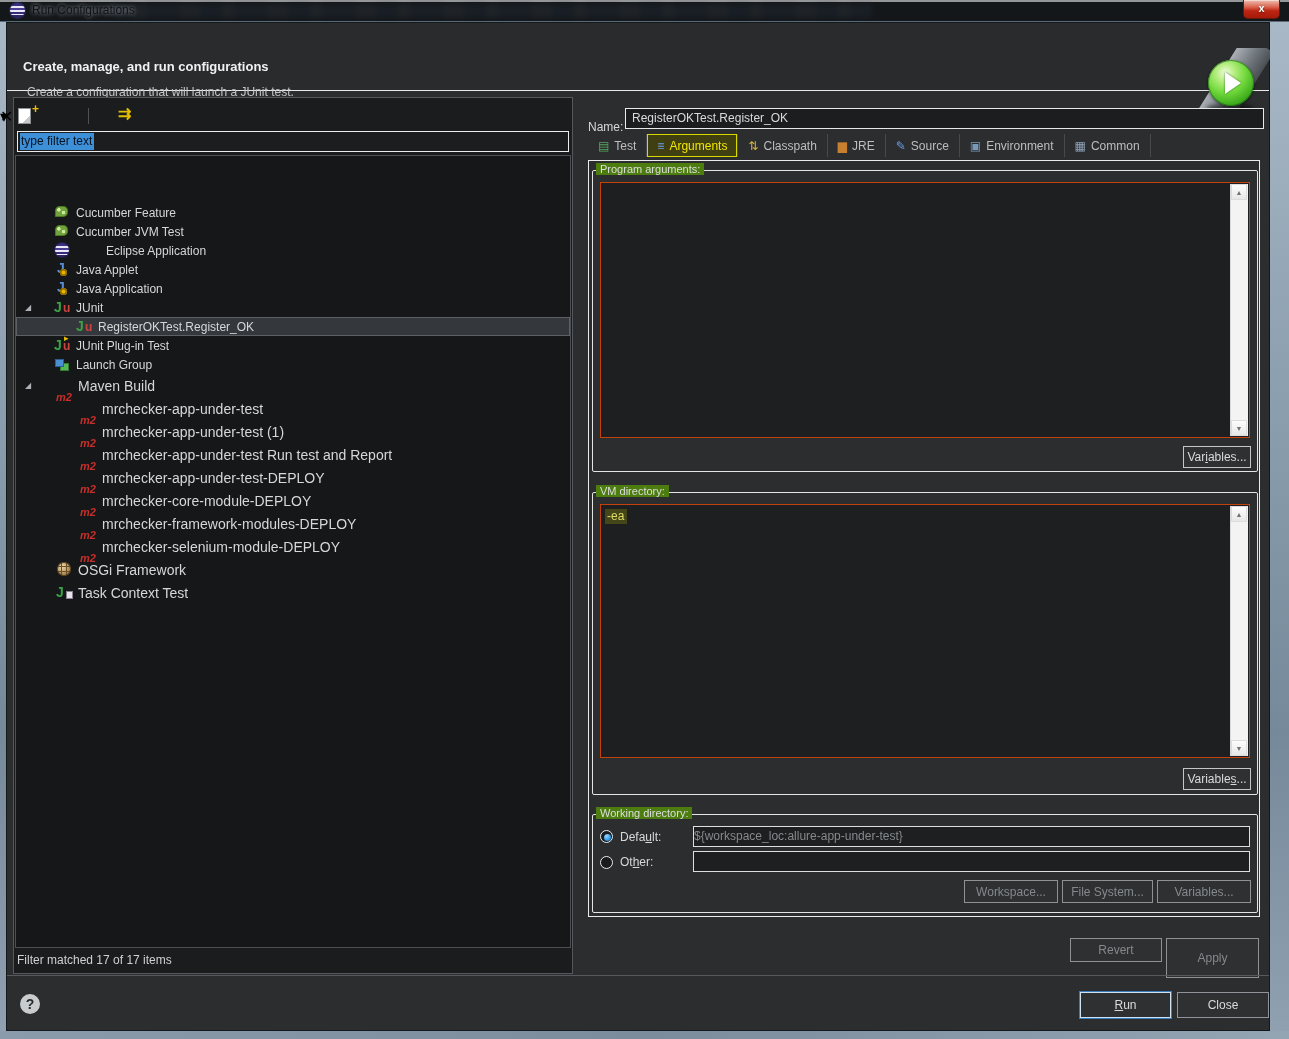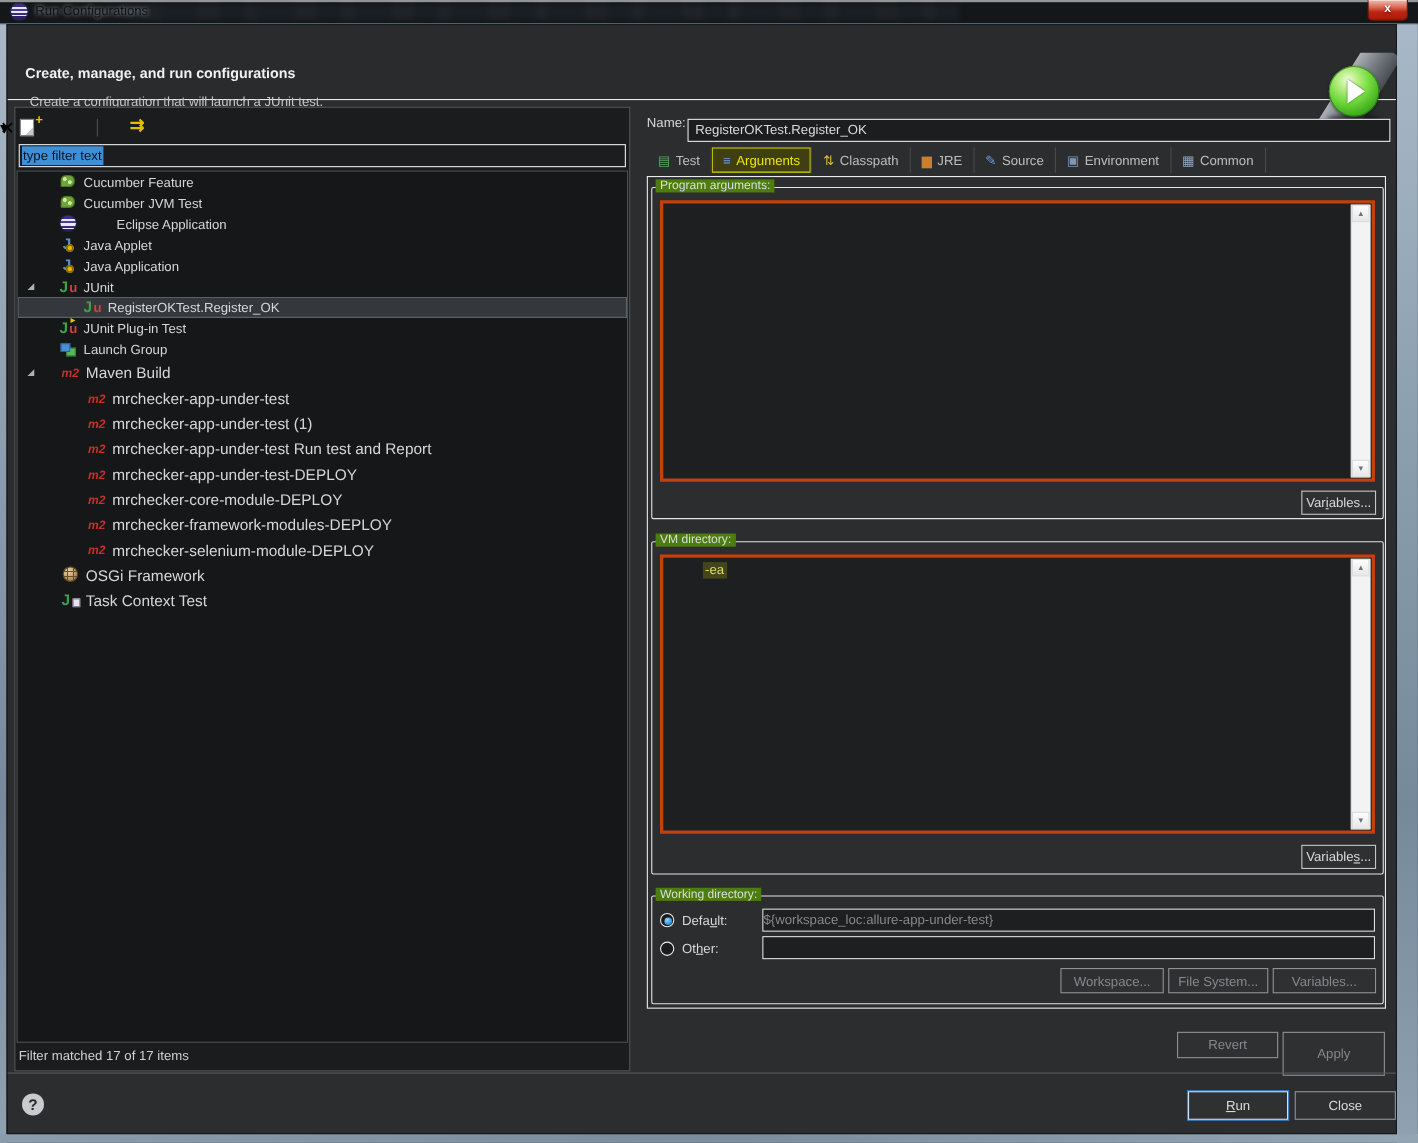--- a/index.html
+++ b/index.html
@@ -81,47 +81,47 @@
     background:linear-gradient(180deg,#3a2f80 0 3px,#ece8f8 3px 5px,#4a3d96 5px 7px,#ece8f8 7px 9px,#372c7a 9px 11px,#ece8f8 11px 12px,#2e2466 12px 14px);
     box-shadow:0 0 0 1px #241d52;}
   .ic-gradle:before{content:"";position:absolute;left:0;top:2px;width:15px;height:10px;border-radius:7px 7px 2px 4px;
     background:linear-gradient(180deg,#9aa0a6,#5d6368);}
   .ic-java .J{left:3px;top:-2px;color:#5b8dd6;font-weight:bold;font-size:14px;}
   .ic-java .gear{left:6px;top:7px;width:7px;height:7px;border-radius:50%;background:#e8b400;box-shadow:inset 0 0 0 1.5px #8a6a00;}
   .jA{left:0;top:-1px;color:#3da148;font-weight:bold;font-size:14px;}
   .jB{left:9px;top:1px;color:#cc4440;font-weight:bold;font-size:12px;}
   .plug{left:10px;top:-5px;color:#e8c000;font-size:9px;}
   .doc{left:10px;top:6px;width:7px;height:8px;background:#eae2ee;box-shadow:inset 0 0 0 1px #8a8292;}
-  .m2x{left:0;top:3px;color:#c62f2a;font-weight:bold;font-style:italic !important;font-size:11px;}
+  .m2x{left:0;top:13px;color:#c62f2a;font-weight:bold;font-style:italic !important;font-size:11px;}
   .lgA{left:1px;top:2px;width:9px;height:8px;background:#4a8fd4;box-shadow:inset 0 0 0 1px #2a5f94;}
   .lgB{left:6px;top:6px;width:9px;height:8px;background:#58b858;box-shadow:inset 0 0 0 1px #2f7f2f;}
   .ic-osgi:before{content:"";position:absolute;left:1px;top:0;width:14px;height:14px;border-radius:50%;
     background:linear-gradient(90deg,transparent 0 4px,#6a4f28 4px 5px,transparent 5px 9px,#6a4f28 9px 10px,transparent 10px),
                linear-gradient(180deg,transparent 0 4px,#6a4f28 4px 5px,transparent 5px 9px,#6a4f28 9px 10px,transparent 10px),
                radial-gradient(circle at 35% 30%,#ecd9ae,#b08d57 60%,#7c5e30);
     box-shadow:inset 0 0 0 1px #5e4522;}
 
   .tree-status{left:17px;top:953px;font-size:12px;color:#ced1d3;}
 
   
-  .name-label{left:588px;top:104px;font-size:12px;color:#d6d8da;}
+  .name-label{left:588px;top:120px;font-size:12px;color:#d6d8da;}
   .name-field{left:625px;top:108px;width:639px;height:21px;background:#1b1d1f;border:1px solid #e9e9e9;
     color:#d8dadc;font-size:12px;line-height:19px;padding-left:6px;cursor:text;}
 
   .tabs{left:588px;top:134px;height:23px;display:flex;}
   .tab{display:flex;align-items:center;gap:5px;padding:0 10px;font-size:12px;color:#bcbec0;
     border-right:1px solid #46494d;cursor:pointer;height:23px;box-sizing:border-box;}
   .tab .tico{font-size:12px;line-height:12px;}
   .tab.sel{background:#3f3f12;box-shadow:inset 0 0 0 1px #d8d800;color:#f0e600;}
 
   .content-panel{left:588px;top:160px;width:672px;height:757px;border:1px solid #ececec;background:#2b2d2f;}
 
   .fs{border:1px solid #e4e4e4;border-radius:2px;}
   .fs-legend{font-size:11px;color:#dcdee0;background:#4d7c0f;padding:0 4px;z-index:3;}
-  .ta{background:#1d1f21;border:3px solid #c2410c;cursor:text;font-size:12px;color:#d6d8da;padding-left:32px;}
+  .ta{background:#1d1f21;border:1px solid #c2410c;cursor:text;font-size:12px;color:#d6d8da;}
   .vscroll{position:absolute;top:1px;right:1px;bottom:1px;width:17px;background:#f3f3f3;border-left:1px solid #dadada;cursor:pointer;}
   .sb-btn{position:absolute;left:0;width:16px;height:16px;background:linear-gradient(180deg,#fdfdfd,#e7e7e7);
     color:#6f7377;font-size:7px;text-align:center;line-height:16px;border:1px solid #dcdcdc;box-sizing:border-box;}
   .sb-up{top:0;}.sb-dn{bottom:0;}
   .vm-sel{display:inline-block;margin:4px 0 0 4px;padding:0 3px 1px 2px;background:#45451a;color:#dcdc66;font-size:12px;}
 
   .btn{background:#2e3032;border:1px solid #c3c7cb;color:#d8dadc;font-size:12px;text-align:right;cursor:pointer;
     font-family:"Liberation Sans",sans-serif;display:flex;align-items:center;justify-content:center;}
   .btn.disabled{border-color:#8e9296;color:#85898d;cursor:default;}
   .btn u{text-decoration:underline;}
@@ -179,21 +179,21 @@
       <div class="abs tb tb-delete"><i class="bin">✕</i></div>
       <div class="abs tb tb-collapse"><i class="b2"></i><i class="b1"></i><i class="mn"></i></div>
       <div class="abs tb tb-filter">⇉</div>
       <div class="abs tb tb-dropdown">▾</div>
       <div class="abs tb-sep"></div>
     </div>
   <div class="abs filter-field">
     <span class="filter-sel">type filter text</span>
   </div>
   <div class="abs tree" id="tree">
-      <div class="row s" style="padding-left: 38px;">
+      <div class="row s" style="padding-left: 38px; margin-top: 47px;">
         <span class="ti ic-cucumber"></span>
         <span>Cucumber Feature</span>
       </div>
       <div class="row s" style="padding-left: 38px;">
         <span class="ti ic-cucumber"></span>
         <span>Cucumber JVM Test</span>
       </div>
       <div class="row s" style="padding-left: 38px; gap: 30px;">
         <span class="ti ic-eclipse"></span>
         <span>Eclipse Application</span>

